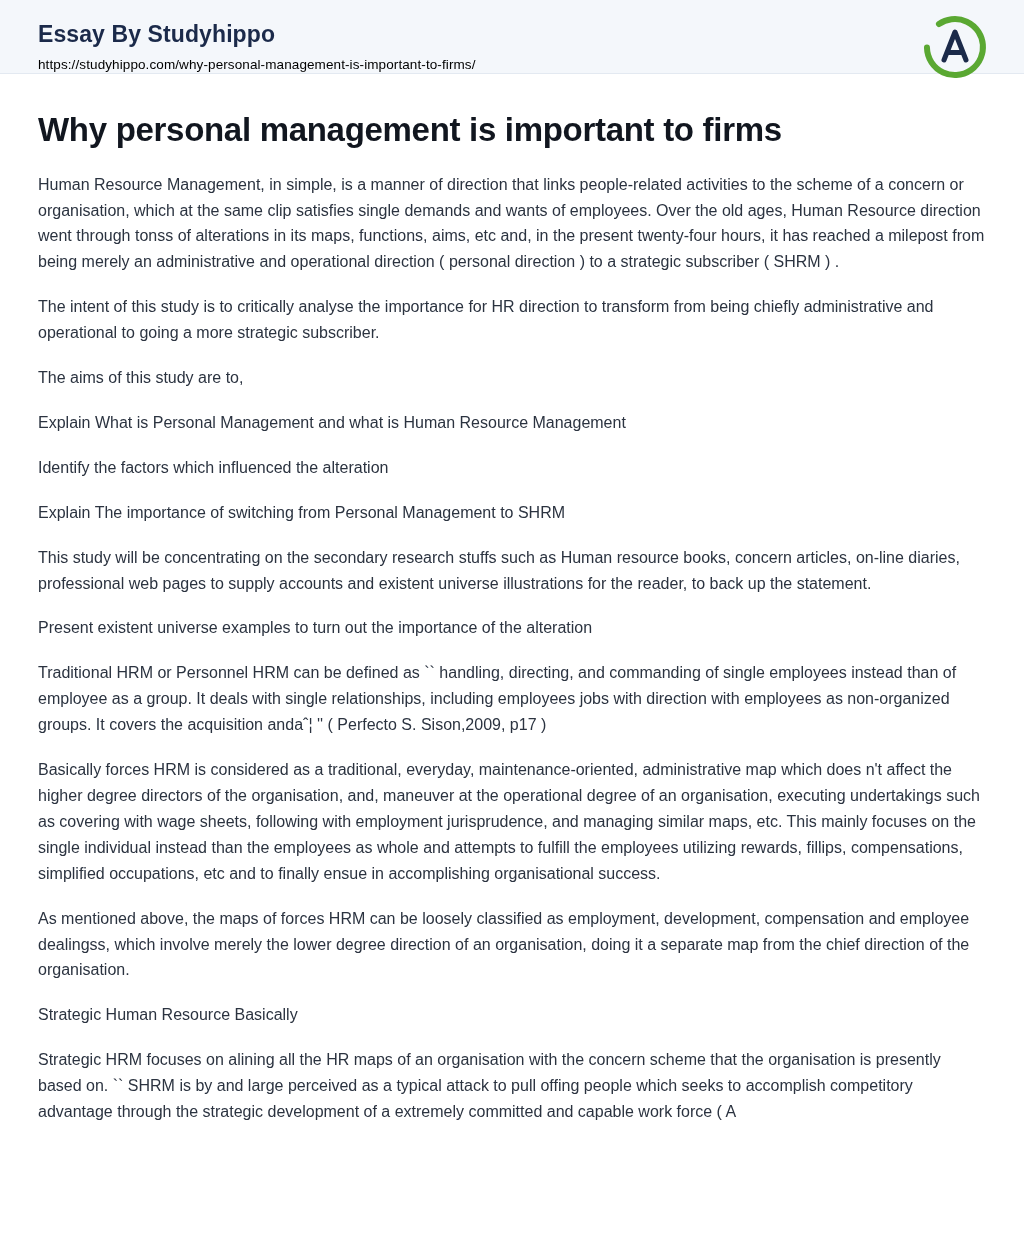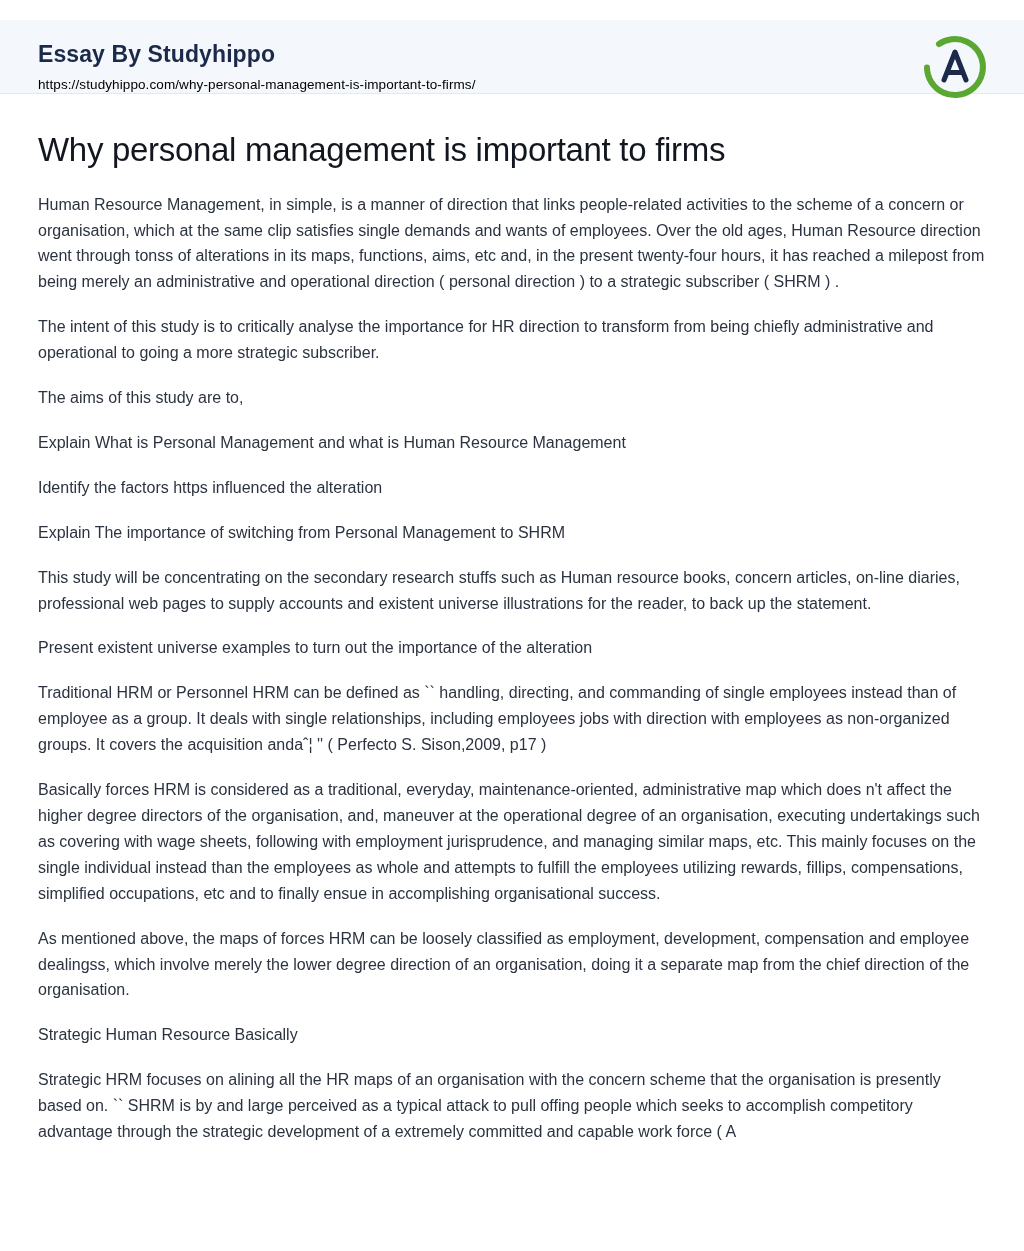--- a/index.html
+++ b/index.html
@@ -12,21 +12,20 @@
     min-height: 1251px;
     font-family: "Liberation Sans", sans-serif;
     color: #1f2430;
     -webkit-font-smoothing: antialiased;
   }
 
   .page {
     width: 1024px;
     position: relative;
     background: #ffffff;
-    margin-top: 20px;
   }
 
   
   .site-header {
     background: #f4f7fb;
     border-bottom: 1px solid #e3e9f1;
     padding: 22px 38px 18px 38px;
     position: relative;
     height: 74px;
     box-sizing: border-box;
@@ -54,21 +53,21 @@
     height: 66px;
   }
 
   
   .article {
     padding: 30px 38px 36px 38px;
   }
   .article-title {
     font-size: 33px;
     line-height: 1.2;
-    font-weight: normal;
+    font-weight: bold;
     color: #11161f;
     margin: 6px 0 22px 0;
     letter-spacing: -.3px;
   }
   .para {
     font-size: 16px;
     line-height: 1.62;
     color: #2b3340;
     margin: 0 0 19px 0;
     max-width: 952px;
@@ -95,21 +94,21 @@
     </div>
   </div>
 
   <div class="article">
     <h1 class="article-title">Why personal management is important to firms</h1>
 
     <p class="para">Human Resource Management, in simple, is a manner of direction that links people-related activities to the scheme of a concern or organisation, which at the same clip satisfies single demands and wants of employees. Over the old ages, Human Resource direction went through tonss of alterations in its maps, functions, aims, etc and, in the present twenty-four hours, it has reached a milepost from being merely an administrative and operational direction ( personal direction ) to a strategic subscriber ( SHRM ) .</p>
     <p class="para">The intent of this study is to critically analyse the importance for HR direction to transform from being chiefly administrative and operational to going a more strategic subscriber.</p>
     <p class="para">The aims of this study are to,</p>
     <p class="para">Explain What is Personal Management and what is Human Resource Management</p>
-    <p class="para">Identify the factors https influenced the alteration</p>
+    <p class="para">Identify the factors which influenced the alteration</p>
     <p class="para">Explain The importance of switching from Personal Management to SHRM</p>
     <p class="para">This study will be concentrating on the secondary research stuffs such as Human resource books, concern articles, on-line diaries, professional web pages to supply accounts and existent universe illustrations for the reader, to back up the statement.</p>
     <p class="para">Present existent universe examples to turn out the importance of the alteration</p>
     <p class="para">Traditional HRM or Personnel HRM can be defined as `` handling, directing, and commanding of single employees instead than of employee as a group. It deals with single relationships, including employees jobs with direction with employees as non-organized groups. It covers the acquisition andaˆ¦ '' ( Perfecto S. Sison,2009, p17 )</p>
     <p class="para">Basically forces HRM is considered as a traditional, everyday, maintenance-oriented, administrative map which does n't affect the higher degree directors of the organisation, and, maneuver at the operational degree of an organisation, executing undertakings such as covering with wage sheets, following with employment jurisprudence, and managing similar maps, etc. This mainly focuses on the single individual instead than the employees as whole and attempts to fulfill the employees utilizing rewards, fillips, compensations, simplified occupations, etc and to finally ensue in accomplishing organisational success.</p>
     <p class="para">As mentioned above, the maps of forces HRM can be loosely classified as employment, development, compensation and employee dealingss, which involve merely the lower degree direction of an organisation, doing it a separate map from the chief direction of the organisation.</p>
     <p class="para">Strategic Human Resource Basically</p>
     <p class="para">Strategic HRM focuses on alining all the HR maps of an organisation with the concern scheme that the organisation is presently based on. `` SHRM is by and large perceived as a typical attack to pull offing people which seeks to accomplish competitory advantage through the strategic development of a extremely committed and capable work force ( A</p>
 
     <div class="footer-space"></div>

